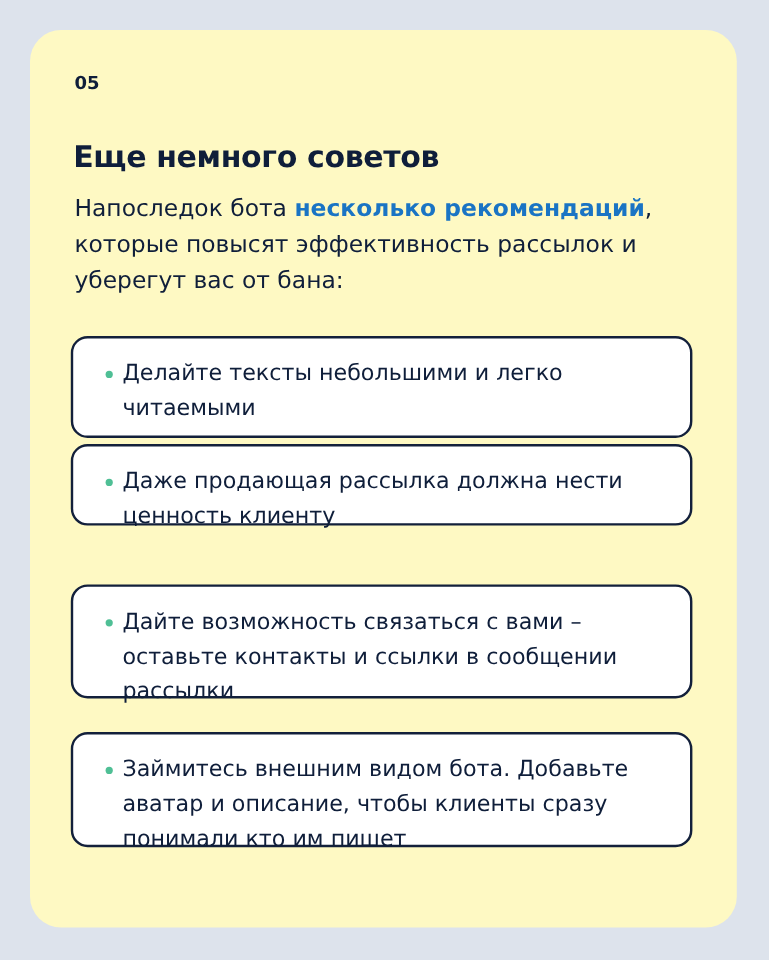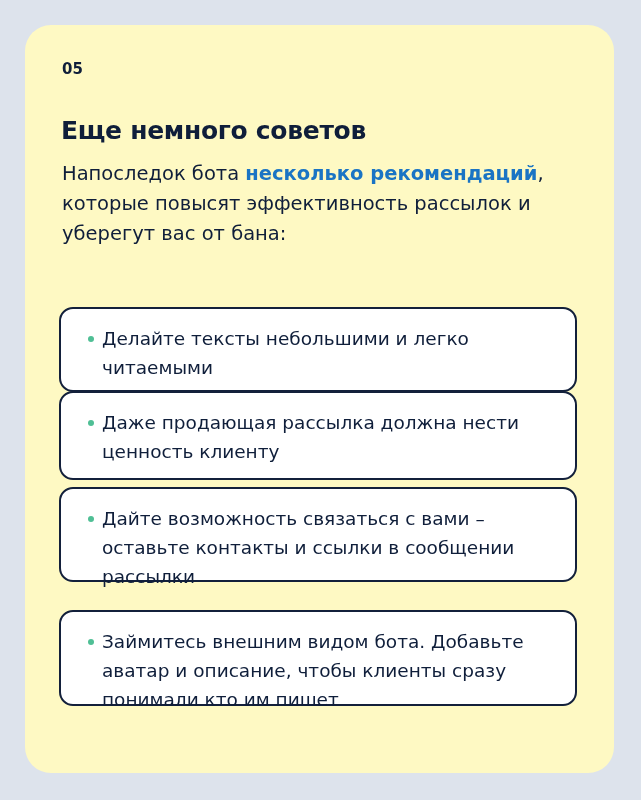--- a/index.html
+++ b/index.html
@@ -34,25 +34,25 @@
   }
 </style>
 </head>
 <body>
 
 <div class="card">
   <div class="num">05</div>
   <div class="title">Еще немного советов</div>
   <div class="intro"><span>Напоследок бота </span><span class="hl">несколько рекомендаций</span><span>, которые повысят эффективность рассылок и уберегут вас от бана:</span></div>
 
-  <div class="tip" style="top:282px;height:85px;">
+  <div class="tip" style="top:255px;height:85px;">
     <span class="bullet"></span>
     <span class="txt">Делайте тексты небольшими и легко читаемыми</span>
   </div>
-  <div class="tip" style="top:366px;height:89px;">
+  <div class="tip" style="top:345px;height:68px;">
     <span class="bullet"></span>
     <span class="txt">Даже продающая рассылка должна нести ценность клиенту</span>
   </div>
   <div class="tip" style="top:462px;height:95px;">
     <span class="bullet"></span>
     <span class="txt">Дайте возможность связаться с вами – оставьте контакты и ссылки в сообщении рассылки</span>
   </div>
   <div class="tip" style="top:585px;height:96px;">
     <span class="bullet"></span>
     <span class="txt">Займитесь внешним видом бота. Добавьте аватар и описание, чтобы клиенты сразу понимали кто им пишет</span>

